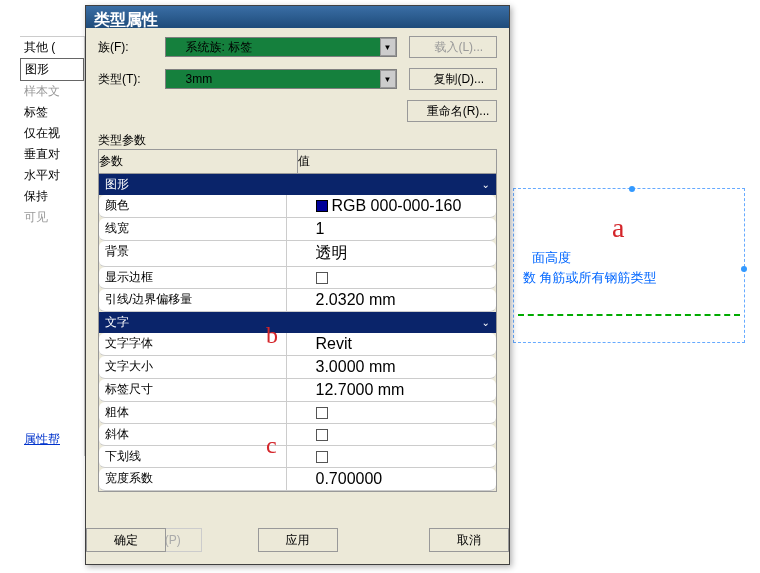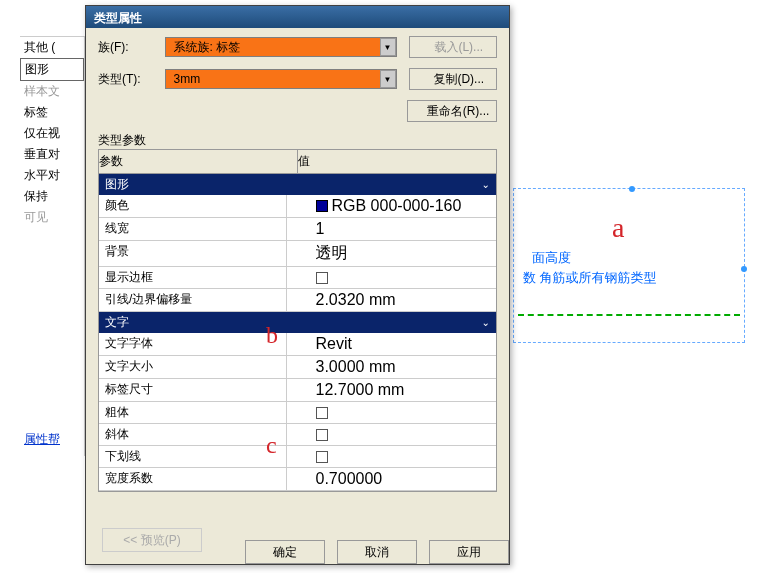--- a/index.html
+++ b/index.html
@@ -5,47 +5,47 @@
     * { box-sizing: border-box; margin: 0; padding: 0; font-family: SimSun, "Microsoft YaHei", sans-serif; }
     body { background: #fff; width: 760px; height: 573px; position: relative; overflow: hidden; }
     
     .bg-panel { position: absolute; left: 20px; top: 36px; width: 65px; height: 420px; background: #fff; border-right: 1px solid #ccc; border-top: 1px solid #ccc; }
     .bg-list { font-size: 12px; color: #000; }
     .bg-list div { padding: 2px 4px; }
     .bg-list .gray { color: #999; }
     .bg-link { color: #0033cc; text-decoration: underline; font-size: 12px; padding: 2px 4px; position: absolute; bottom: 6px; }
     
     .dialog { position: absolute; left: 85px; top: 5px; width: 425px; height: 560px; background: #ece9d8; border: 1px solid #404040; box-shadow: 2px 2px 6px rgba(0,0,0,0.3); }
-    .titlebar { background: linear-gradient(#3a6ea5, #1e4b7a); color: #fff; font-size: 12px; font-weight: bold; padding: 4px 8px; height: 22px; }
+    .titlebar { background: linear-gradient(#3a6ea5, #1e4b7a); color: #fff; font-size: 16px; font-weight: bold; padding: 4px 8px; height: 22px; }
     .dlg-body { padding: 8px 12px; }
     
     .row { display: flex; align-items: center; margin-bottom: 10px; height: 22px; }
     .row .lbl { width: 68px; font-size: 12px; }
-    .row .dd { flex: 0 0 232px; height: 20px; border: 1px solid #7f7f7f; background: #f97316; display: flex; align-items: center; padding: 0 8px; font-size: 12px; position: relative; }
+    .row .dd { flex: 0 0 232px; height: 20px; border: 1px solid #7f7f7f; background: #15803d; display: flex; align-items: center; padding: 0 20px; font-size: 12px; position: relative; }
     .dd .dd-btn { position: absolute; right: 0; top: 0; width: 16px; height: 18px; background: #ccc; border: 1px solid #999; display: flex; align-items: center; justify-content: center; font-size: 8px; }
     .side-btn { margin-left: 12px; width: 90px; height: 22px; background: #ece9d8; border: 1px solid #999; font-size: 12px; color: #000; cursor: pointer; padding-left: 12px; }
     .side-btn.disabled { color: #999; }
     
     .section-label { font-size: 12px; margin: 6px 0 0; }
     
     .param-grid { border: 1px solid #999; width: 100%; }
     .grid-header { display: flex; background: #ece9d8; border-bottom: 1px solid #999; }
     .grid-header .col { flex: 1; font-size: 12px; padding: 3px 0; border-right: 1px solid #999; }
     .grid-header .col:last-child { border-right: none; }
     
     .group-row { background: #0a246a; color: #fff; font-size: 12px; padding: 2px 6px; display: flex; justify-content: space-between; align-items: center; }
     .group-row .chev { font-size: 10px; }
     
-    .data-row { display: flex; border-bottom: 1px solid #ccc; background: #fff; }
+    .data-row { display: flex; border-bottom: 1px solid #ccc; background: #fff; border-radius: 6px; }
     .data-row .c1 { flex: 1; font-size: 12px; padding: 2px 6px; border-right: 1px solid #ccc; position: relative; }
     .data-row .c2 { flex: 1; font-size: 16px; padding: 2px 6px; display: flex; align-items: center; margin-left: 23px; }
     .swatch { width: 12px; height: 12px; background: #000099; border: 1px solid #000; margin-right: 4px; }
     .chk { width: 12px; height: 12px; border: 1px solid #555; background: #fff; }
     
-    .footer { position: absolute; bottom: 0; left: 0; right: 0; display: flex; justify-content: flex-end; gap: 12px; }
+    .footer { position: absolute; bottom: 12px; left: 0; right: 0; display: flex; justify-content: space-between; gap: 12px; }
     .footer button { width: 80px; height: 24px; background: #ece9d8; border: 1px solid #999; font-size: 12px; cursor: pointer; }
     .preview-btn { position: absolute; bottom: 12px; left: 16px; height: 24px; width: 100px; background: #ece9d8; border: 1px solid #ccc; color: #aaa; font-size: 12px; }
     
     .annotation-a { position: absolute; left: 612px; top: 212px; color: #d4252a; font-family: "Times New Roman", serif; font-size: 28px; }
     .annotation-b { position: absolute; left: 266px; top: 322px; color: #d4252a; font-family: "Times New Roman", serif; font-size: 24px; }
     .annotation-c { position: absolute; left: 266px; top: 432px; color: #d4252a; font-family: "Times New Roman", serif; font-size: 24px; }
     
     .right-box { position: absolute; left: 513px; top: 188px; width: 232px; height: 155px; border: 1px dashed #66aaff; }
     .right-box .txt { position: absolute; font-size: 13px; color: #0066ff; }
     .right-box .dash-line { position: absolute; left: 4px; right: 4px; bottom: 26px; border-top: 2px dashed #00aa00; }
@@ -191,19 +191,19 @@
               <span>0.700000</span>
             </div>
           </div>
         </div>
     </div>
   </div>
 
   <button class="preview-btn">&lt;&lt; 预览(P)</button>
   <div class="footer">
     <button>确定</button>
+    <button>应用</button>
     <button>取消</button>
-    <button>应用</button>
   </div>
 </div>
 
 <span class="annotation-b">b</span>
 <span class="annotation-c">c</span>
 
 </body></html>

